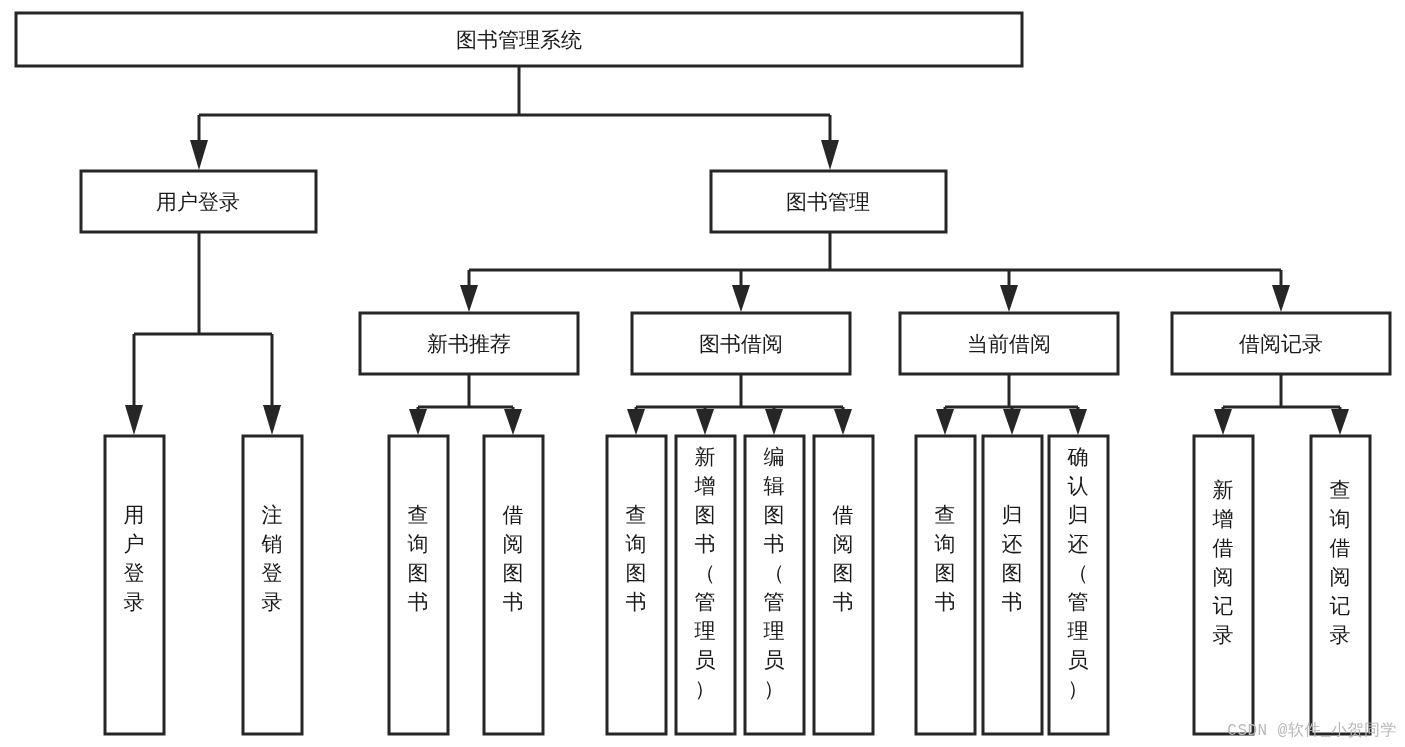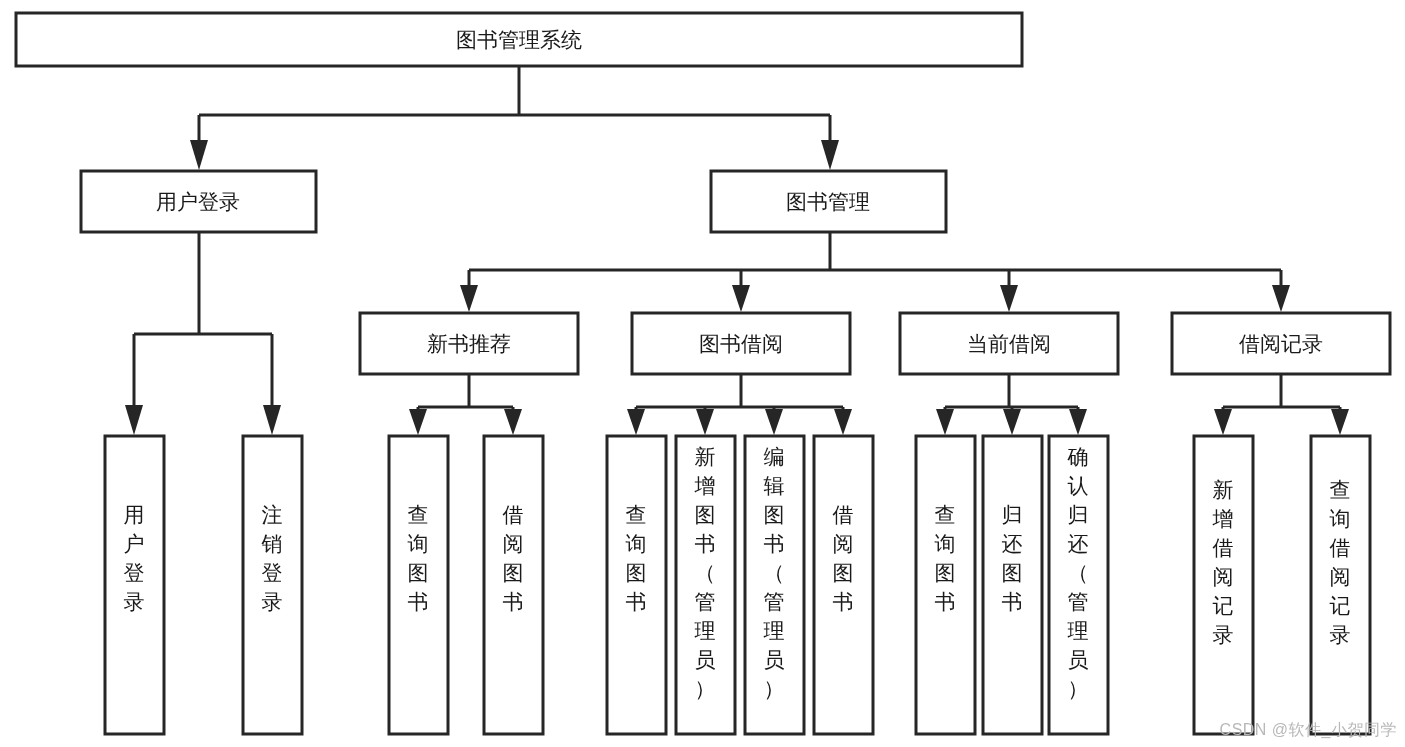--- a/index.html
+++ b/index.html
@@ -50,21 +50,21 @@
     fill: none;
   }
   .arrow-head {
     fill: #262626;
     stroke: none;
   }
   .watermark {
     position: absolute;
     right: 8px;
     bottom: 6px;
-    font-family: Liberation Sans, sans-serif;
+    font-family: Liberation Mono, monospace;
     font-size: 16px;
     color: #b8b8b8;
     letter-spacing: 0.5px;
     white-space: nowrap;
     pointer-events: none;
   }
 </style>
 </head>
 <body>
 

